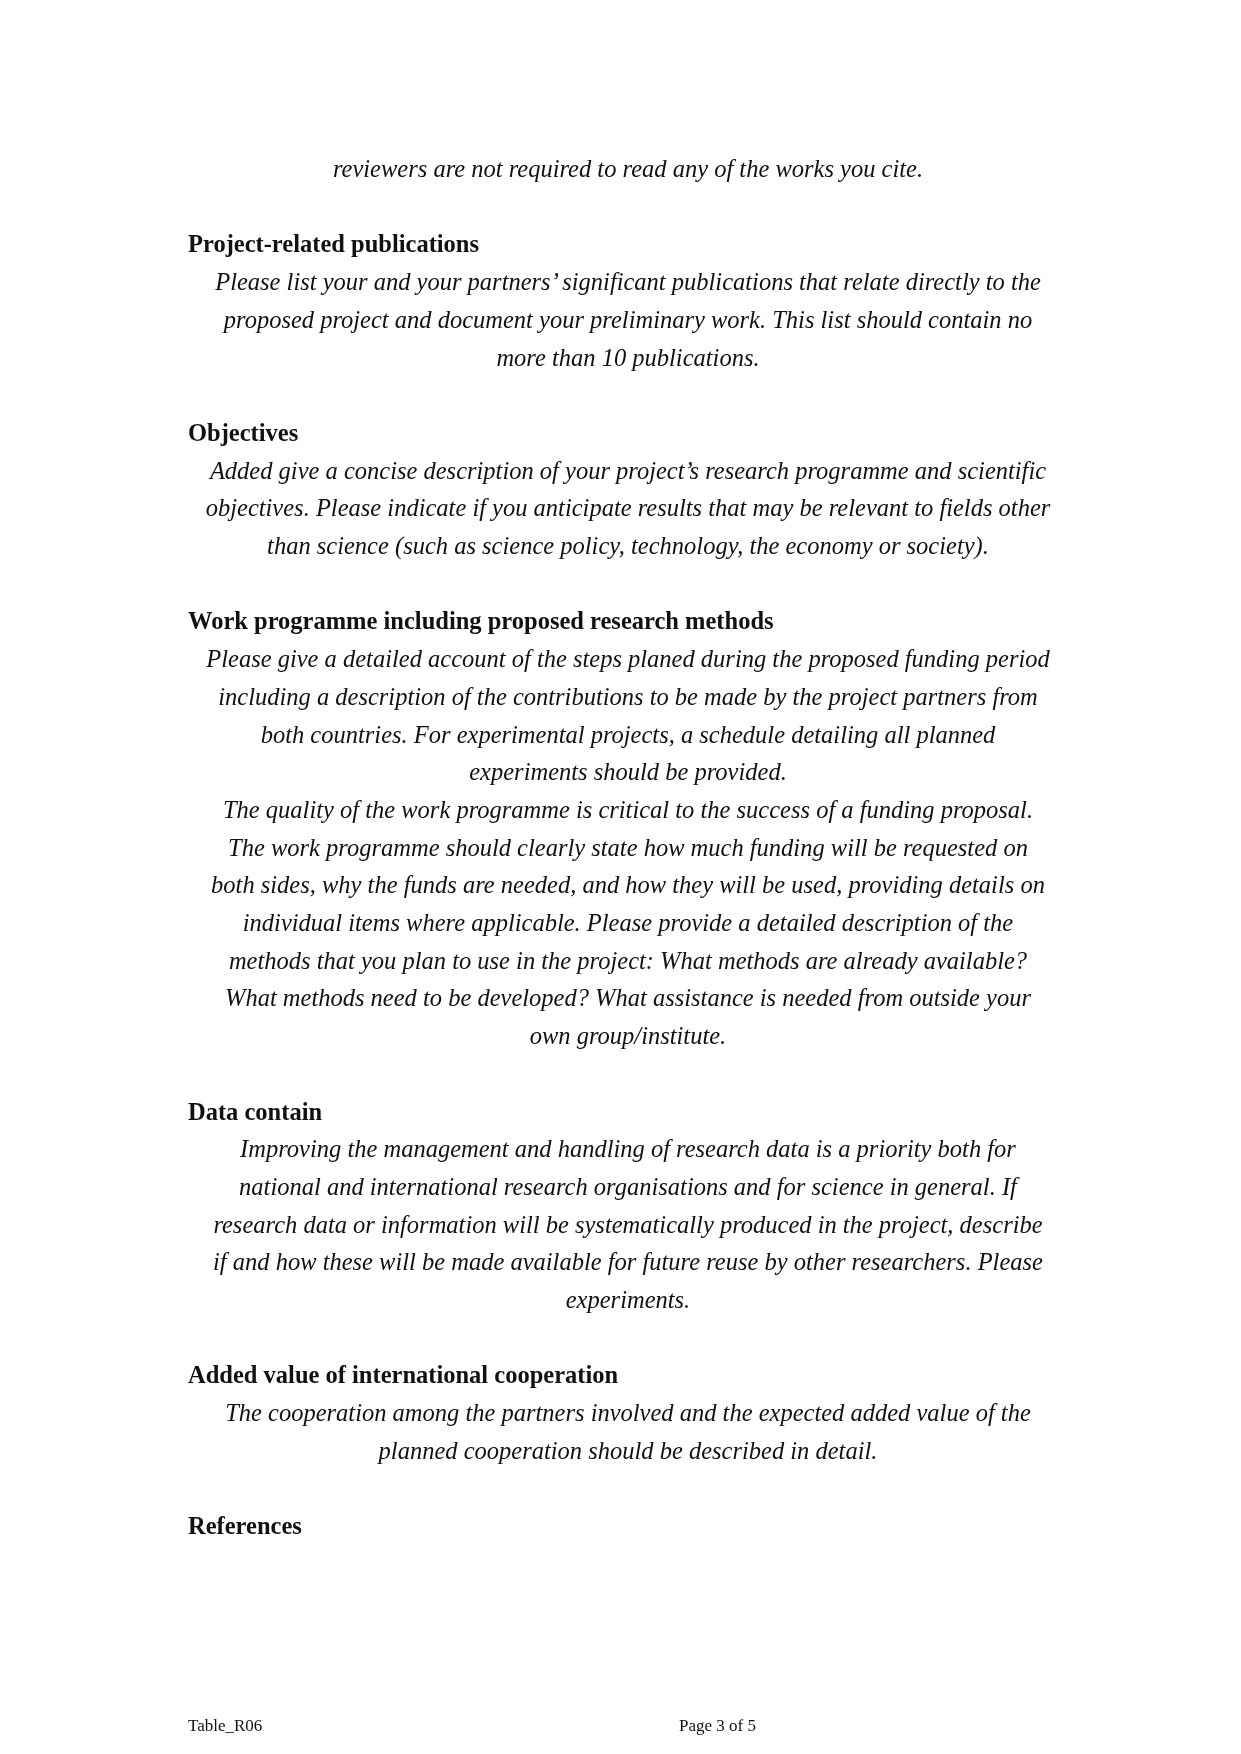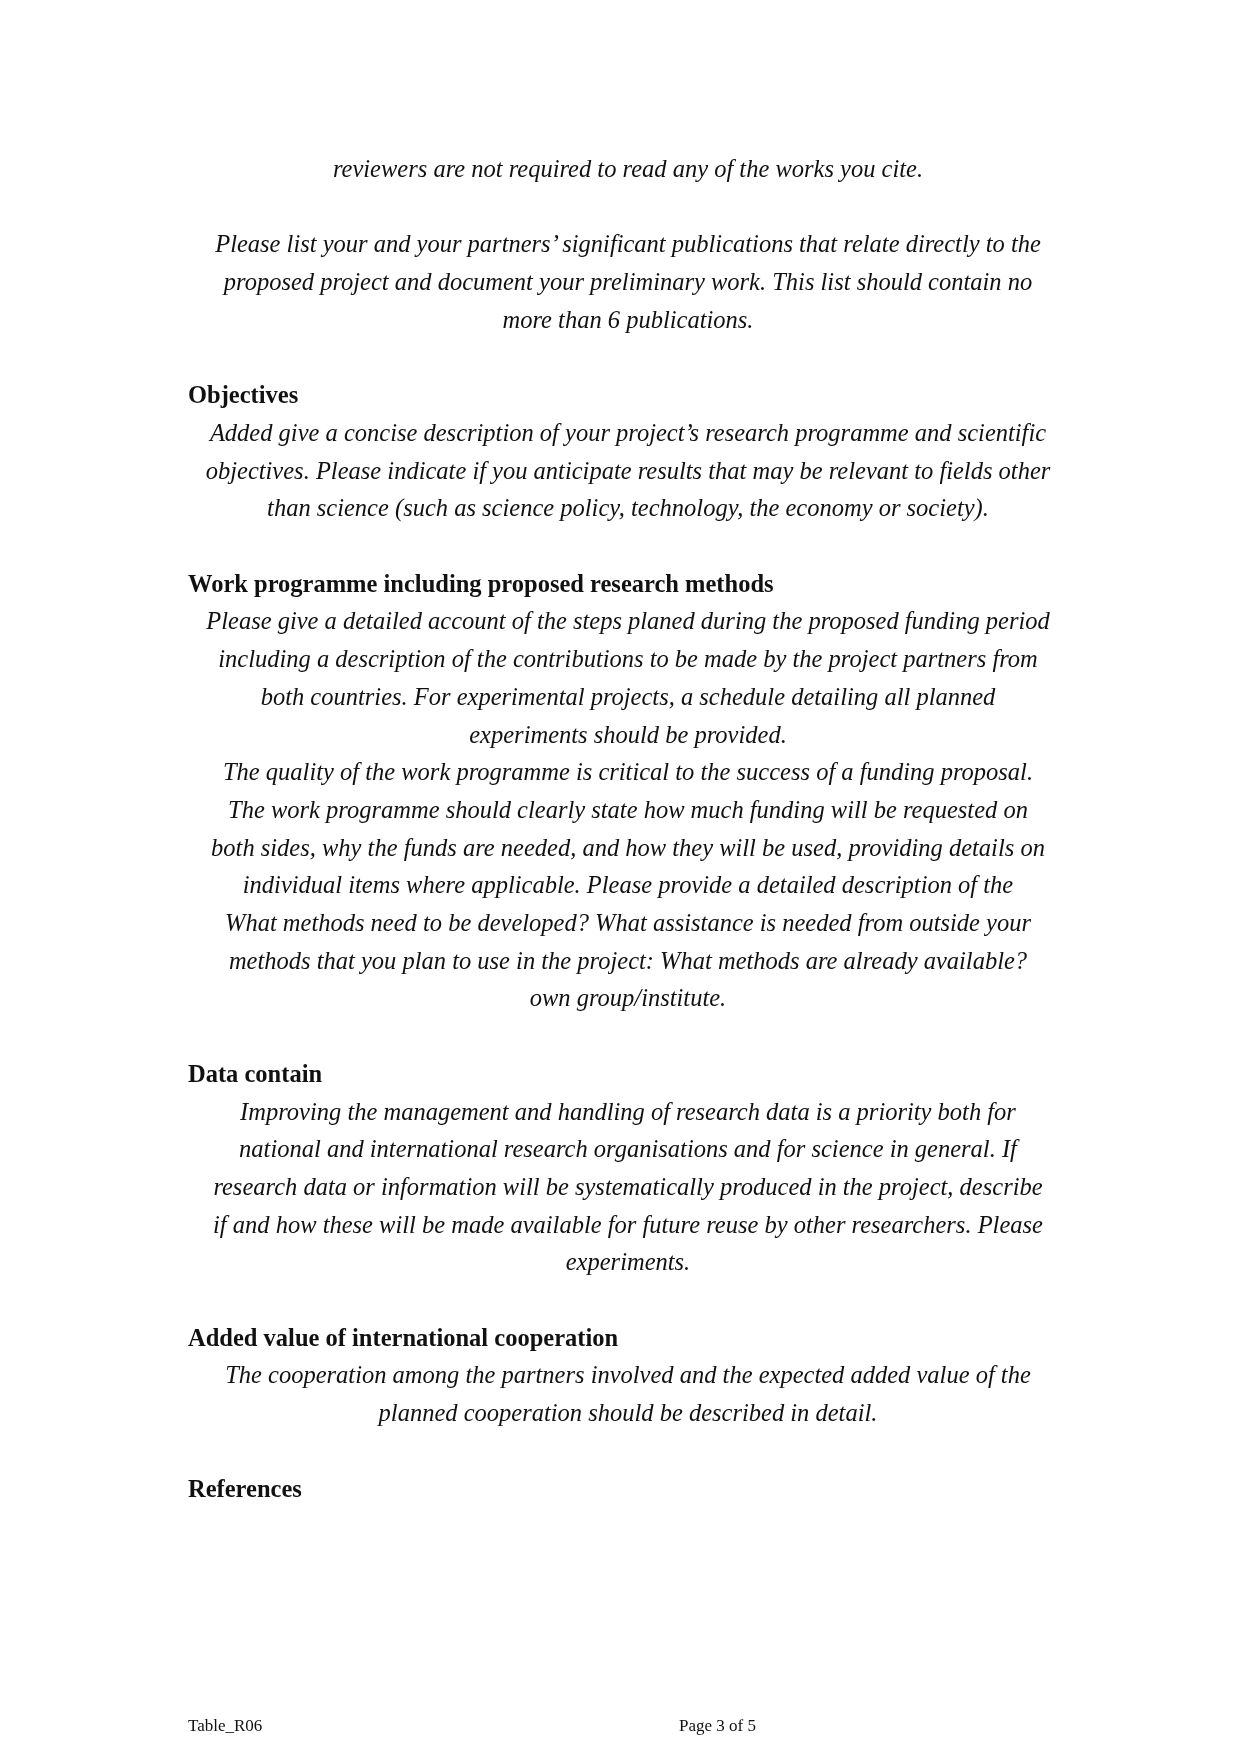--- a/index.html
+++ b/index.html
@@ -15,23 +15,24 @@
   .footer-right { left: 679px; }
 </style>
 </head>
 <body>
 
 <div class="page">
   <div class="line it">reviewers are not required to read any of the works you cite.</div>
   <div class="gap"></div>
 
   <div>
+    <div class="h">Project-related publications</div>
     <div class="line it">Please list your and your partners’ significant publications that relate directly to the</div>
     <div class="line it">proposed project and document your preliminary work. This list should contain no</div>
-    <div class="line it">more than 6 publications.</div>
+    <div class="line it">more than 10 publications.</div>
   </div>
   <div class="gap"></div>
 
   <div>
     <div class="h">Objectives</div>
     <div class="line it">Added give a concise description of your project’s research programme and scientific</div>
     <div class="line it">objectives. Please indicate if you anticipate results that may be relevant to fields other</div>
     <div class="line it">than science (such as science policy, technology, the economy or society).</div>
   </div>
   <div class="gap"></div>
@@ -39,22 +40,22 @@
   <div>
     <div class="h">Work programme including proposed research methods</div>
     <div class="line it">Please give a detailed account of the steps planed during the proposed funding period</div>
     <div class="line it">including a description of the contributions to be made by the project partners from</div>
     <div class="line it">both countries. For experimental projects, a schedule detailing all planned</div>
     <div class="line it">experiments should be provided.</div>
     <div class="line it">The quality of the work programme is critical to the success of a funding proposal.</div>
     <div class="line it">The work programme should clearly state how much funding will be requested on</div>
     <div class="line it">both sides, why the funds are needed, and how they will be used, providing details on</div>
     <div class="line it">individual items where applicable. Please provide a detailed description of the</div>
+    <div class="line it">methods that you plan to use in the project: What methods are already available?</div>
     <div class="line it">What methods need to be developed? What assistance is needed from outside your</div>
-    <div class="line it">methods that you plan to use in the project: What methods are already available?</div>
     <div class="line it">own group/institute.</div>
   </div>
   <div class="gap"></div>
 
   <div>
     <div class="h">Data contain</div>
     <div class="line it">Improving the management and handling of research data is a priority both for</div>
     <div class="line it">national and international research organisations and for science in general. If</div>
     <div class="line it">research data or information will be systematically produced in the project, describe</div>
     <div class="line it">if and how these will be made available for future reuse by other researchers. Please</div>

